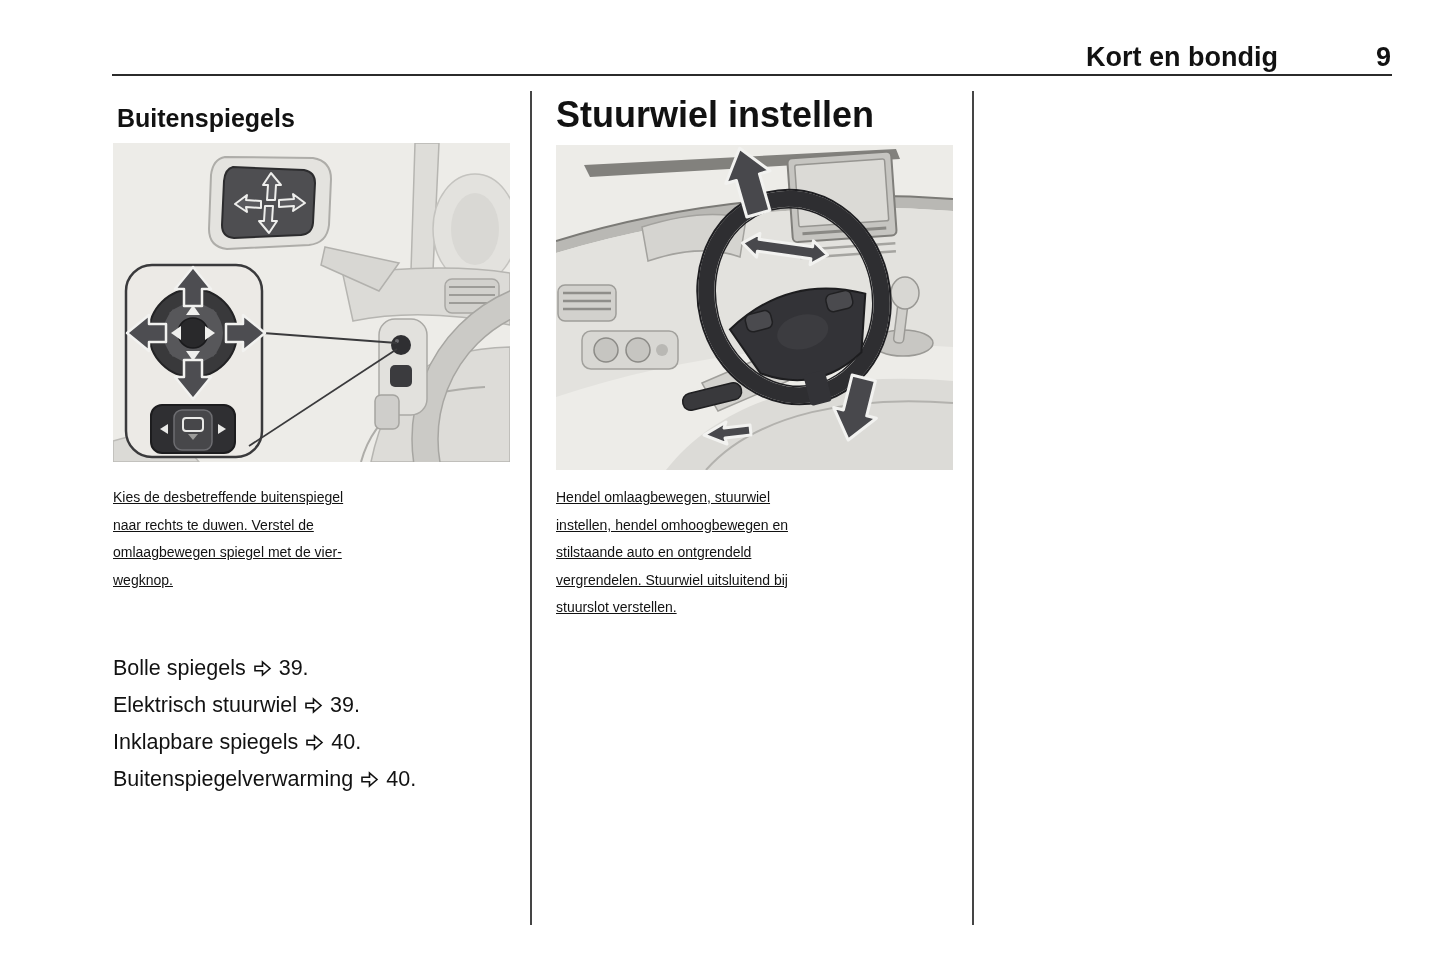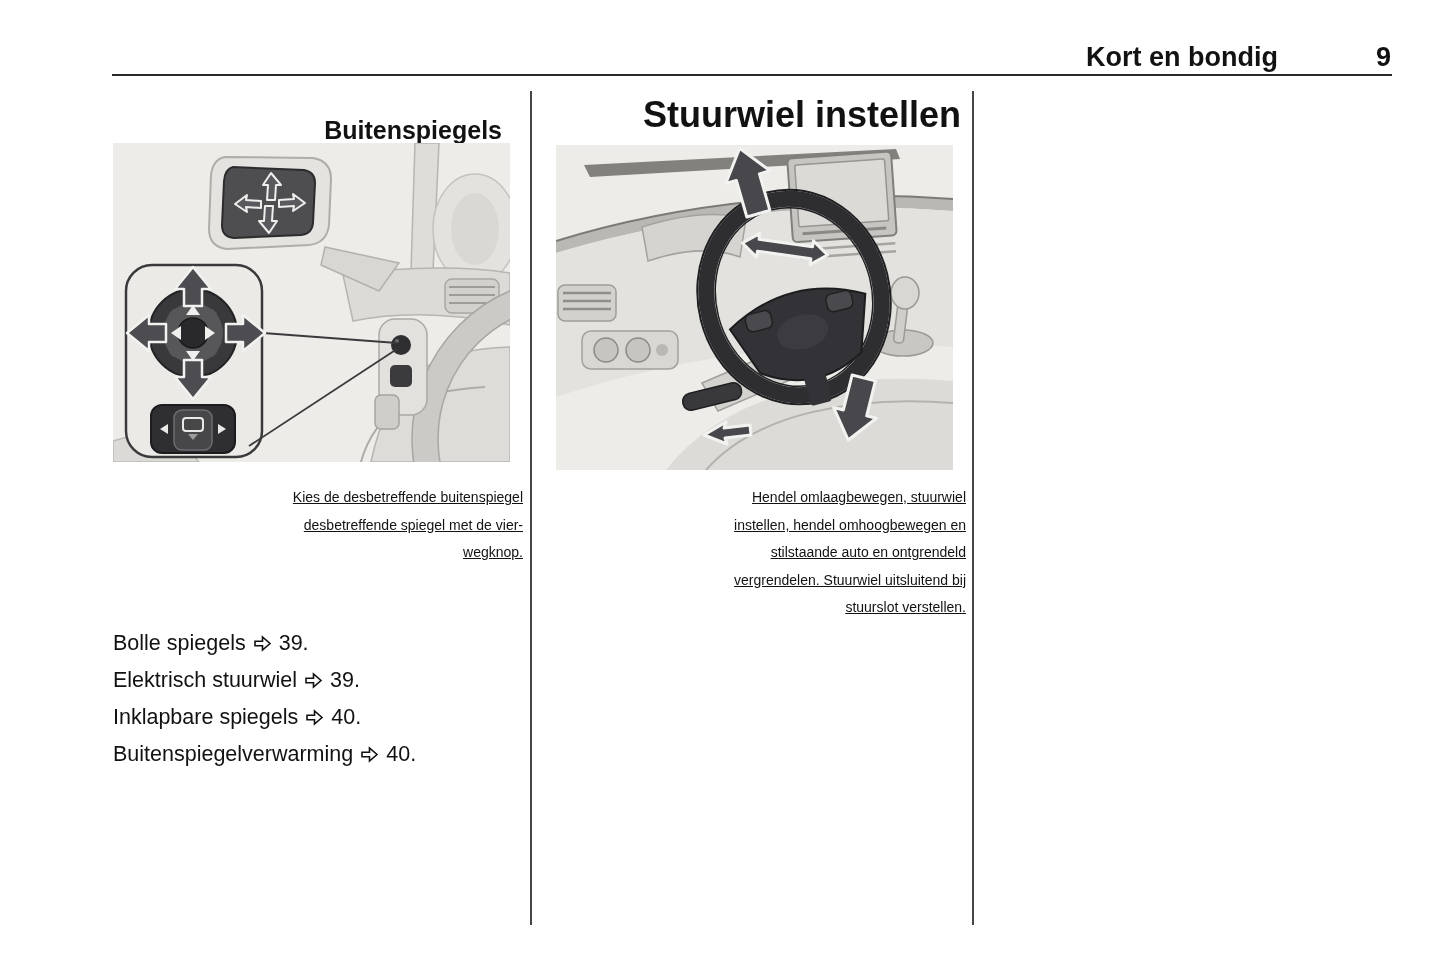--- a/index.html
+++ b/index.html
@@ -1,51 +1,51 @@
 <!DOCTYPE html>
 <html><head>
 <meta charset="utf-8">
 <style>
   html,body { margin:0; padding:0; }
   body {
     width:1445px; height:966px; background:#ffffff;
     font-family:"Liberation Sans", sans-serif; color:#121212;
     -webkit-font-smoothing:antialiased;
   }
-  .page { position:relative; width:1445px; height:942px; overflow:hidden; background:#ffffff;text-align:right; }
+  .page { position:relative; width:1445px; height:942px; overflow:hidden; background:#ffffff; }
 
   
   .header-title { position:absolute; top:42px; right:167px; font-size:27px; font-weight:bold; white-space:nowrap; }
   .header-page  { position:absolute; top:42px; right:54px;  font-size:27px; font-weight:bold; }
   .header-rule  { position:absolute; left:112px; right:53px; top:74px; height:2px; background:#2b2b2b; }
 
   
   .divider { position:absolute; top:91px; width:2px; height:834px; background:#454545; }
   .divider.d1 { left:530px; }
   .divider.d2 { left:972px; }
 
   
   .col { position:absolute; top:93px; }
   .col.left  { left:113px; width:405px; }
   .col.right { left:556px; width:405px; }
 
-  .col.left  .heading { margin:16px; font-size:25px; font-weight:bold; line-height:1.15; padding-top:7px; }
+  .col.left  .heading { margin:4px; font-size:25px; font-weight:bold; line-height:1.15; padding-top:7px; }
   .col.right .heading { margin:0; font-size:36px; font-weight:bold; line-height:1.1; padding-top:2px; }
 
   .illu { position:absolute; left:0; margin:0; }
   .col.left  .illu { top:50px; }
   .col.right .illu { top:52px; }
 
   .textblock { position:absolute; left:0; width:410px; }
   .col.left  .textblock { top:391px; }
   .col.right .textblock { top:391px; }
   .pline { font-size:14px; line-height:27.5px; white-space:nowrap;text-decoration:underline; }
 
   .refs { position:absolute; left:0; }
-  .col.left  .refs { top:536px; }
+  .col.left  .refs { top:561px; }
   .col.right .refs { top:544px; }
   .ref { display:flex; align-items:center; height:28px; margin-bottom:9px; font-size:21.5px; white-space:nowrap; }
   .ref .lbl { margin-right:7px; }
   .ref .num { margin-left:7px; }
   .refarrow { flex:0 0 auto; display:block; }
 </style>
 </head>
 <body>
 
 <div class="page">
@@ -125,21 +125,22 @@
           <rect x="70" y="275" width="20" height="13" rx="3" fill="none" stroke="#e9e9e7" stroke-width="2"></rect>
           <polygon points="80,297 75,291 85,291" fill="#9c9c9a"></polygon>
           <polygon points="47,286 55,281 55,291" fill="#e9e9e7"></polygon>
           <polygon points="113,286 105,281 105,291" fill="#e9e9e7"></polygon>
         </g>
       </svg>
     </figure>
 
     <div class="textblock">
       <div class="pline">Kies de desbetreffende buitenspiegel</div>
-      <div class="pline">desbetreffende spiegel met de vier-</div>
+      <div class="pline">naar rechts te duwen. Verstel de</div>
+      <div class="pline">omlaagbewegen spiegel met de vier-</div>
       <div class="pline">wegknop.</div>
     </div>
 
     <div class="refs">
       <div class="ref">
         <span class="lbl">Bolle spiegels</span>
         <svg class="refarrow" width="19" height="17" viewBox="0 0 19 17">
             <polygon points="2,6.2 9.5,6.2 9.5,2 17,8.5 9.5,15 9.5,10.8 2,10.8" fill="#ffffff" stroke="#121212" stroke-width="1.6"></polygon>
           </svg>
         <span class="num">39.</span>

